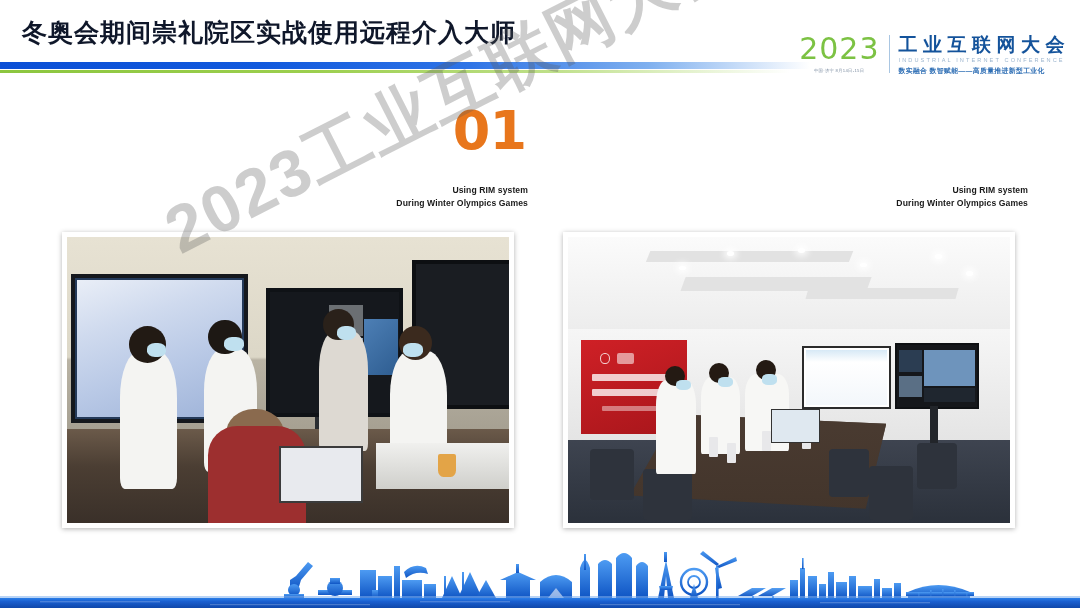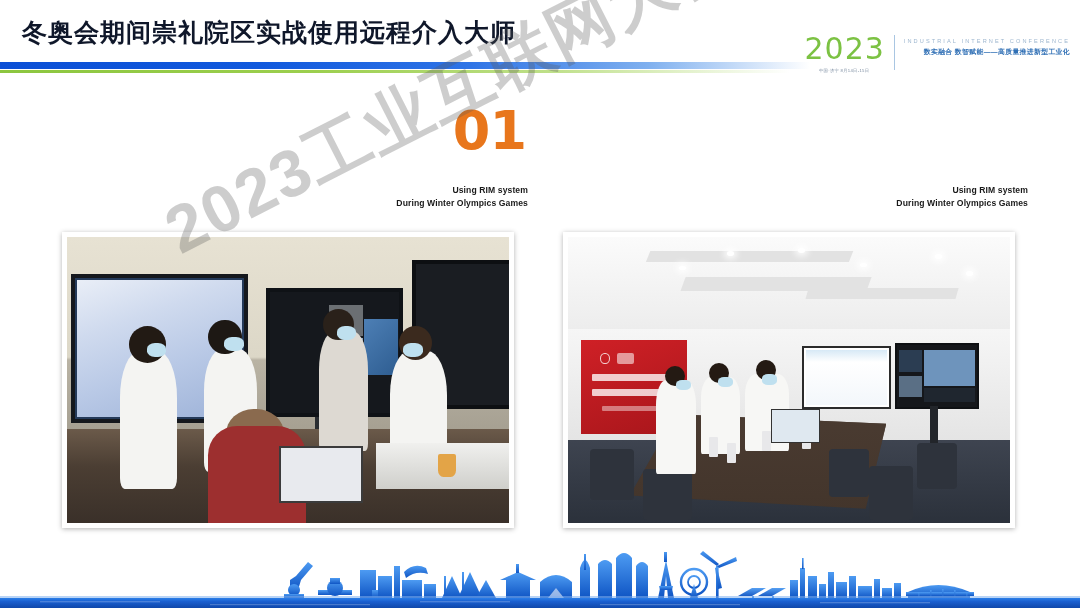--- a/index.html
+++ b/index.html
@@ -26,21 +26,21 @@
     background:linear-gradient(to right,#0b4fd6 0%,#1159dd 32%,#2f74e6 58%,#7fb0ef 80%,rgba(190,220,247,0) 100%);
   }
   .hdr-green {
     position:absolute; left:0; top:8px; width:790px; height:3px;
     background:linear-gradient(to right,#8cc63f 0%,#9ccf4e 40%,#bfe08a 70%,rgba(214,235,180,0) 100%);
   }
 
   
   .conf-logo {
     position:absolute; right:10px; top:33px;
-    display:flex; align-items:flex-start; gap:9px;text-align:right;
+    display:flex; align-items:flex-start; gap:9px;
   }
   .logo-year-col { display:flex; flex-direction:column; align-items:center; padding-top:1px; }
   .logo-year {
     font-size:30px; font-weight:400; letter-spacing:1px; line-height:1;
     color:#7cc243; font-family:"DejaVu Sans",sans-serif;
   }
   .logo-year-sub {
     font-size:4.4px; letter-spacing:.35px; color:#7a8ba0;
     margin-top:4px; white-space:nowrap; transform:scale(.96);
   }
@@ -232,20 +232,21 @@
     <div class="hdr-green"></div>
   </div>
 
   <div class="conf-logo">
     <div class="logo-year-col">
       <div class="logo-year">2023</div>
       <div class="logo-year-sub">中国·济宁  8月14日-15日</div>
     </div>
     <div class="logo-divider"></div>
     <div class="logo-right">
+      <div class="logo-cn">工业互联网大会</div>
       <div class="logo-en">INDUSTRIAL INTERNET CONFERENCE</div>
       <div class="logo-tag">数实融合  数智赋能——高质量推进新型工业化</div>
     </div>
   </div>
 
   <div class="panel left">
     <div class="panel-head">
       <div class="panel-num">01</div>
     </div>
     <div class="panel-sub">

